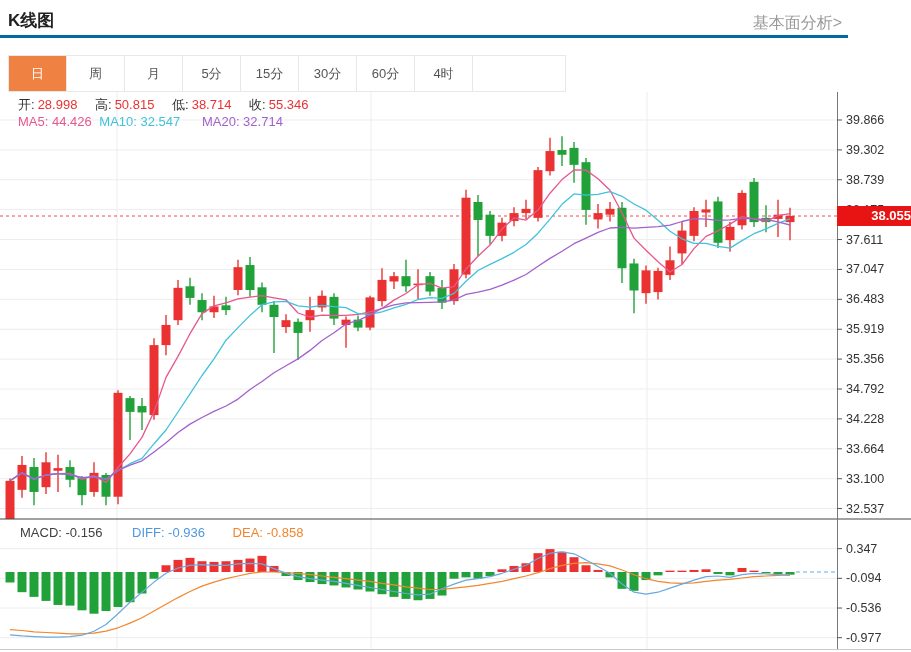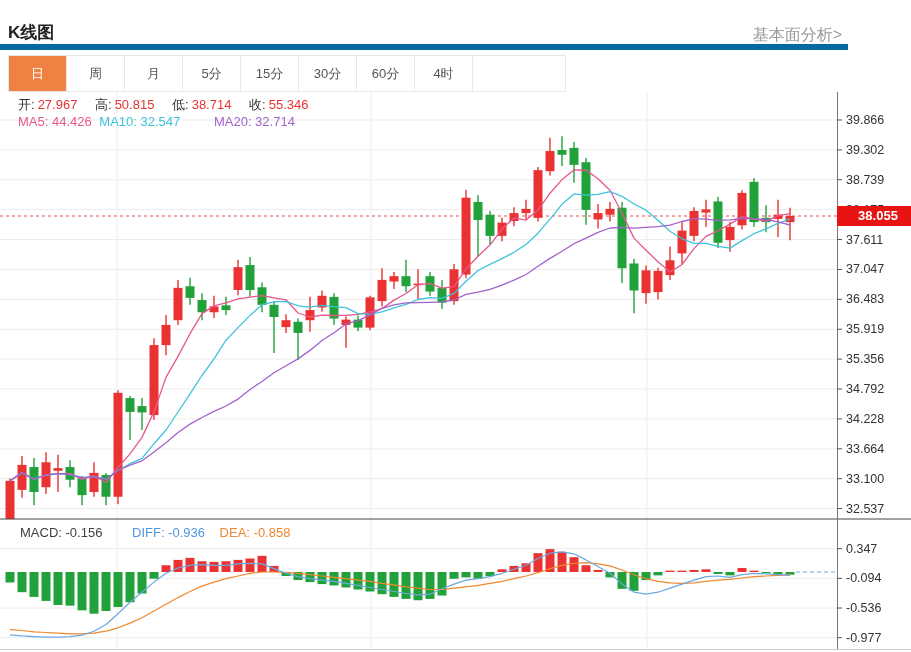--- a/index.html
+++ b/index.html
@@ -1,38 +1,38 @@
 <!DOCTYPE html>
 <html><head>
 <meta charset="utf-8">
 <style>
   html,body{margin:0;padding:0;background:#fff;}
   body{font-family:"Liberation Sans","DejaVu Sans",sans-serif;}
   #app{position:relative;width:911px;height:652px;background:#fff;overflow:hidden;}
   
-  .hdr{position:absolute;top:12px;left:0;width:848px;height:38px;border-bottom:6px solid #0369a1;box-sizing:border-box;}
+  .hdr{position:absolute;top:0;left:0;width:848px;height:38px;border-bottom:3px solid #0369a1;box-sizing:border-box;}
   .hdr-title{position:absolute;left:8px;top:9px;font-size:17px;font-weight:bold;color:#222;}
   .hdr-link{position:absolute;right:6px;top:13px;font-size:16px;color:#999;cursor:pointer;}
   
   .tabs{position:absolute;top:55px;left:8px;width:558px;height:37px;display:flex;border:1px solid #e8e8e8;box-sizing:border-box;background:#fff;}
   .tab{width:58px;height:100%;display:flex;align-items:center;justify-content:center;font-size:13px;color:#555;border-right:1px solid #e8e8e8;cursor:pointer;box-sizing:border-box;}
   .tab.active{background:#ef8142;color:#fff;}
   .tab-fill{flex:1;}
   
   .chart-wrap{position:absolute;top:92px;left:0;width:911px;height:560px;}
   .info-row{position:absolute;left:18px;top:4px;font-size:13px;white-space:nowrap;z-index:5;}
   .info-row .lbl{color:#333;margin-left:14px;}
   .info-row .lbl:first-child{margin-left:0;}
   .info-row .val{color:#ea3232;margin-left:3px;}
   .ma-row{position:absolute;left:18px;top:22px;font-size:13px;white-space:nowrap;z-index:5;}
-  .ma5{color:#e8568e;} .ma10{color:#3fc3dc;margin-left:4px;} .ma20{color:#a262cc;margin-left:30px;}
+  .ma5{color:#e8568e;} .ma10{color:#3fc3dc;margin-left:4px;} .ma20{color:#a262cc;margin-left:18px;}
   .macd-row{position:absolute;left:20px;top:433px;font-size:13px;white-space:nowrap;z-index:5;}
-  .macd-v{color:#404040;margin-top:28px;} .diff-v{color:#4f97e0;margin-left:26px;} .dea-v{color:#f0862e;margin-left:11px;}
+  .macd-v{color:#404040;margin-top:28px;} .diff-v{color:#4f97e0;margin-left:26px;} .dea-v{color:#f0862e;margin-left:24px;}
   .price-badge{position:absolute;left:837px;top:114px;width:74px;height:20px;background:#e81414;color:#fff;
-    font-size:13px;font-weight:bold;line-height:20px;text-align:center;padding-left:8px;box-sizing:border-box;z-index:6;}
+    font-size:13px;font-weight:bold;line-height:20px;text-align:right;padding-left:8px;box-sizing:border-box;z-index:6;}
   svg text{font-family:"Liberation Sans","DejaVu Sans",sans-serif;}
 </style>
 </head>
 <body>
 
 <div id="app">
 
   <div class="hdr">
     <div class="hdr-title">K线图</div>
     <div class="hdr-link">基本面分析&gt;</div>
@@ -329,21 +329,21 @@
           <line x1="837" y1="486.31712364200723" x2="842" y2="486.31712364200723" stroke="#555" stroke-width="1"></line>
           <text x="846" y="490.31712364200723" font-size="12.5" fill="#333">-0.094</text>
           <line x1="837" y1="516.0429384376616" x2="842" y2="516.0429384376616" stroke="#555" stroke-width="1"></line>
           <text x="846" y="520.0429384376616" font-size="12.5" fill="#333">-0.536</text>
           <line x1="837" y1="545.7015002586653" x2="842" y2="545.7015002586653" stroke="#555" stroke-width="1"></line>
           <text x="846" y="549.7015002586653" font-size="12.5" fill="#333">-0.977</text>
         </g>
       </svg>
 
     <div class="info-row">
-      <span class="lbl">开:</span><span class="val">27.967</span>
+      <span class="lbl">开:</span><span class="val">28.998</span>
       <span class="lbl">高:</span><span class="val">50.815</span>
       <span class="lbl">低:</span><span class="val">38.714</span>
       <span class="lbl">收:</span><span class="val">55.346</span>
     </div>
 
     <div class="ma-row">
       <span class="ma5">MA5: 44.426</span>
       <span class="ma10">MA10: 32.547</span>
       <span class="ma20">MA20: 32.714</span>
     </div>

